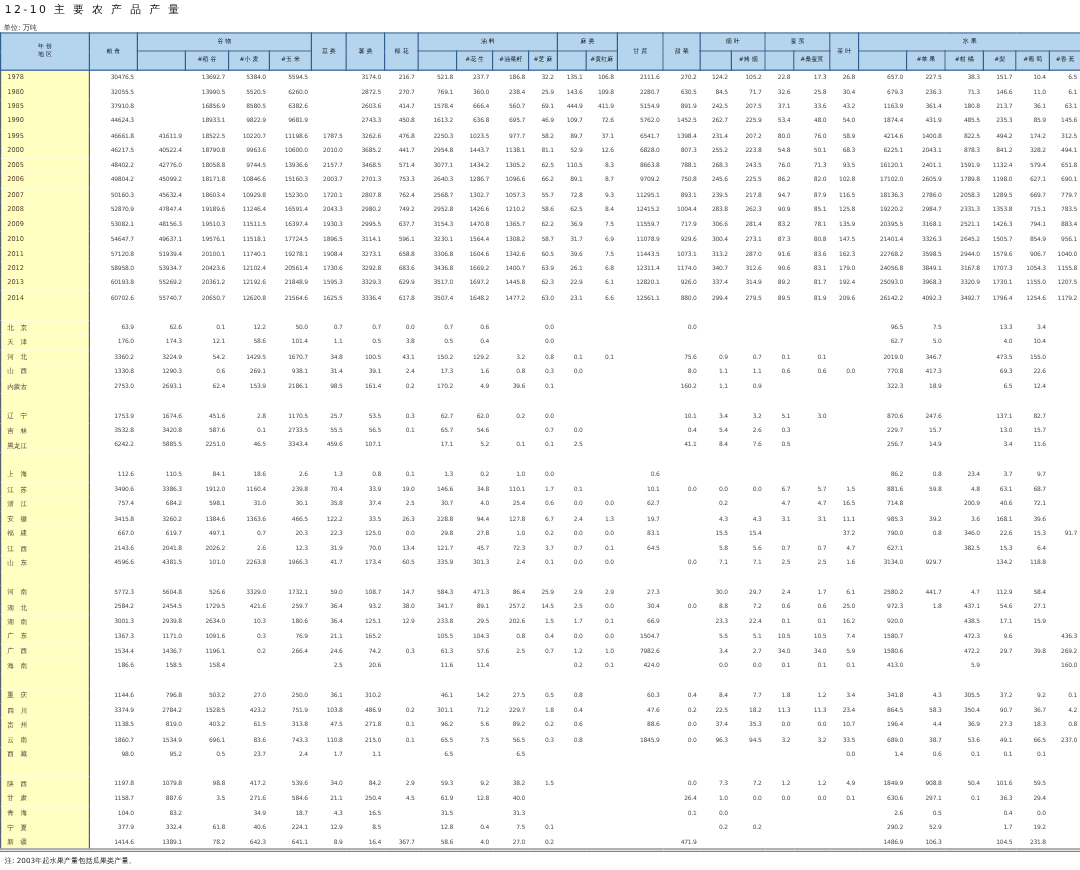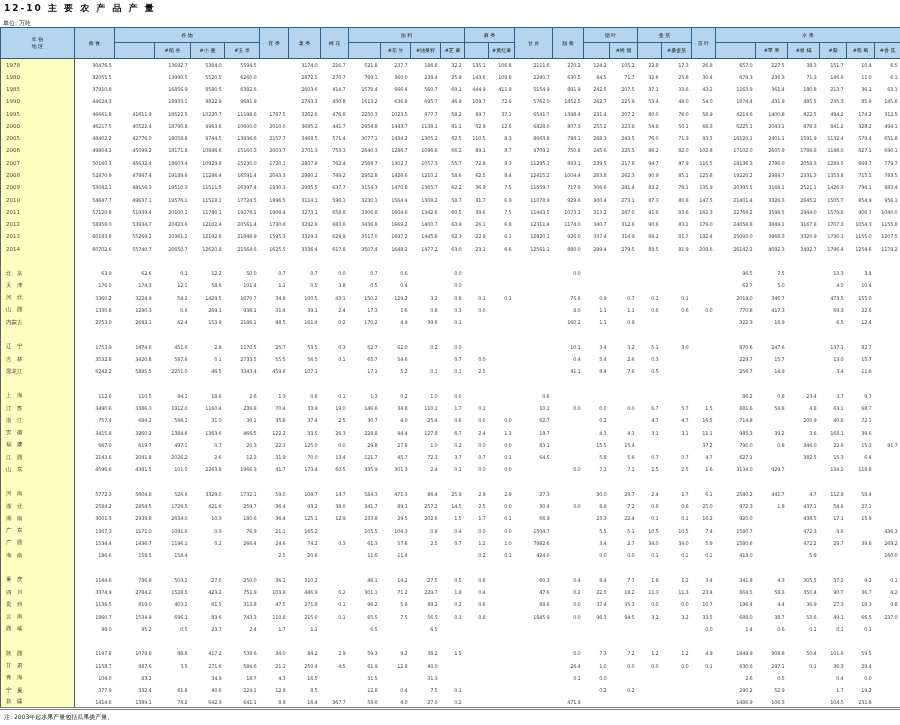--- a/index.html
+++ b/index.html
@@ -1,18 +1,18 @@
 <!DOCTYPE html>
 <html><head>
 <meta charset="utf-8">
 <style>
   html,body{margin:0;padding:0;background:#ffffff;}
   #page{position:relative;width:900px;height:725px;background:#ffffff;overflow:hidden;
         font-family:"DejaVu Sans","Liberation Sans",sans-serif;}
-  #title{position:absolute;left:4px;top:2px;font-size:9px;font-weight:bold;color:#111;
+  #title{position:absolute;left:4px;top:2px;font-size:9px;font-weight:normal;color:#111;
          letter-spacing:2px;white-space:nowrap;}
   #unit{position:absolute;left:3px;top:19px;font-size:6px;color:#333;white-space:nowrap;}
   #tablewrap{position:absolute;left:0;top:27px;width:900px;}
   table{border-collapse:collapse;table-layout:fixed;width:900px;}
   th{background:#b5d5ef;border:1px solid #2f5d8e;font-size:5px;font-weight:normal;
      color:#14151a;padding:0;line-height:1.25;text-align:center;overflow:hidden;white-space:nowrap;}
   thead tr.h1 th{height:14px;}
   thead tr.h2 th{height:15px;}
   th.corner div{line-height:1.5;}
   td{padding:0;margin:0;overflow:hidden;white-space:nowrap;}

